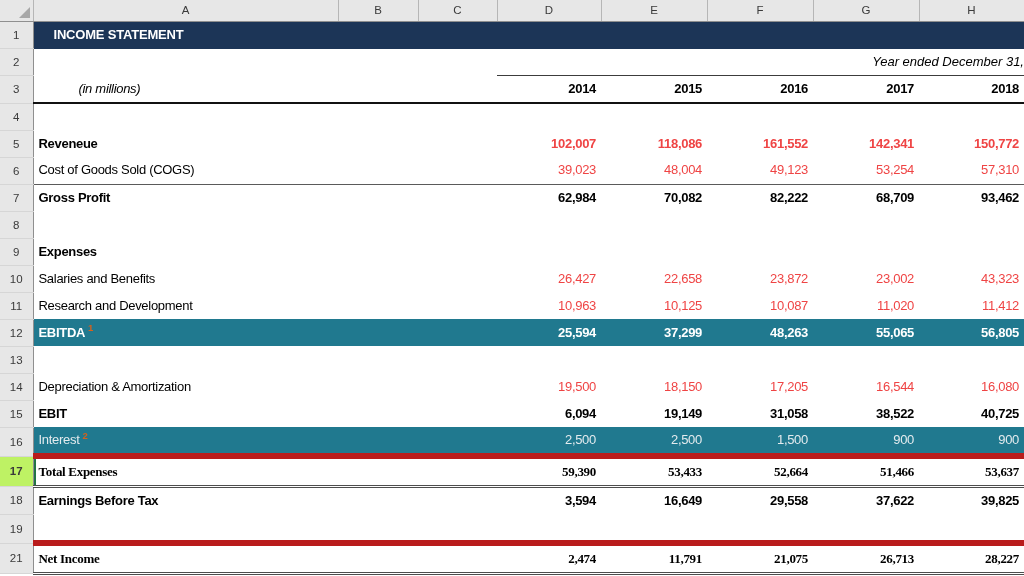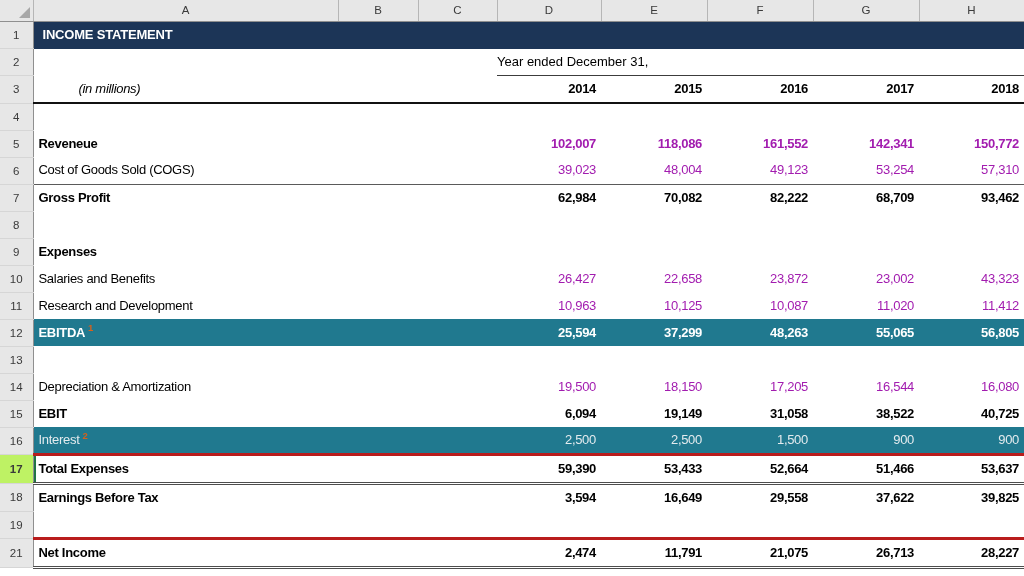--- a/index.html
+++ b/index.html
@@ -30,40 +30,40 @@
     border-bottom:1px solid #d6d6d6;
     font-size:11.5px;color:#3a3a3a;text-align:center;
   }
   td.rh-active{background:#bef264;font-weight:bold;}
   
   td.c{background:#fff;}
   .lbl{padding-left:5px;letter-spacing:-0.3px;}
   .num{text-align:right;padding-right:5px;letter-spacing:-0.3px;}
   .b{font-weight:bold;}
   .it{font-style:italic;}
-  .ctr{text-align:left;}
-  .in{color:#a21caf;}
+  .ctr{text-align:right;font-style:italic;}
+  .in{color:#ef4444;}
   
   td.title{
     background:#1c3557;color:#fff;font-weight:bold;font-size:13px;
-    padding-left:9px;letter-spacing:-0.2px;
+    padding-left:20px;letter-spacing:-0.2px;
   }
   
   tr.hl td.c{background:#20798f;}
   tr.hl-bold td.c{color:#fff;font-weight:bold;}
   tr.hl-light td.c{color:#e3ebee;font-weight:normal;}
   sup.fn{
     color:#d6611c;font-weight:bold;font-size:9.5px;line-height:0;
     vertical-align:super;margin-left:3px;
   }
   
   .bb-thin{border-bottom:1px solid #3c3c3c;}
   .bb-mid{border-bottom:1px solid #5a5a5a;}
   .bb-thick{border-bottom:2px solid #111;padding-left:45px;}
-  .bt-thin{border-top:3px solid #b91c1c;}
+  .bt-thin{border-top:6px solid #b91c1c;font-family:Liberation Serif, serif;}
   .bb-dbl{border-bottom:3px double #4d4d4d;}
   
   td.active{box-shadow:inset 2px 0 0 #217346;}
 </style>
 </head>
 <body>
 
 <div class="sheet">
 <table>
   <colgroup>

